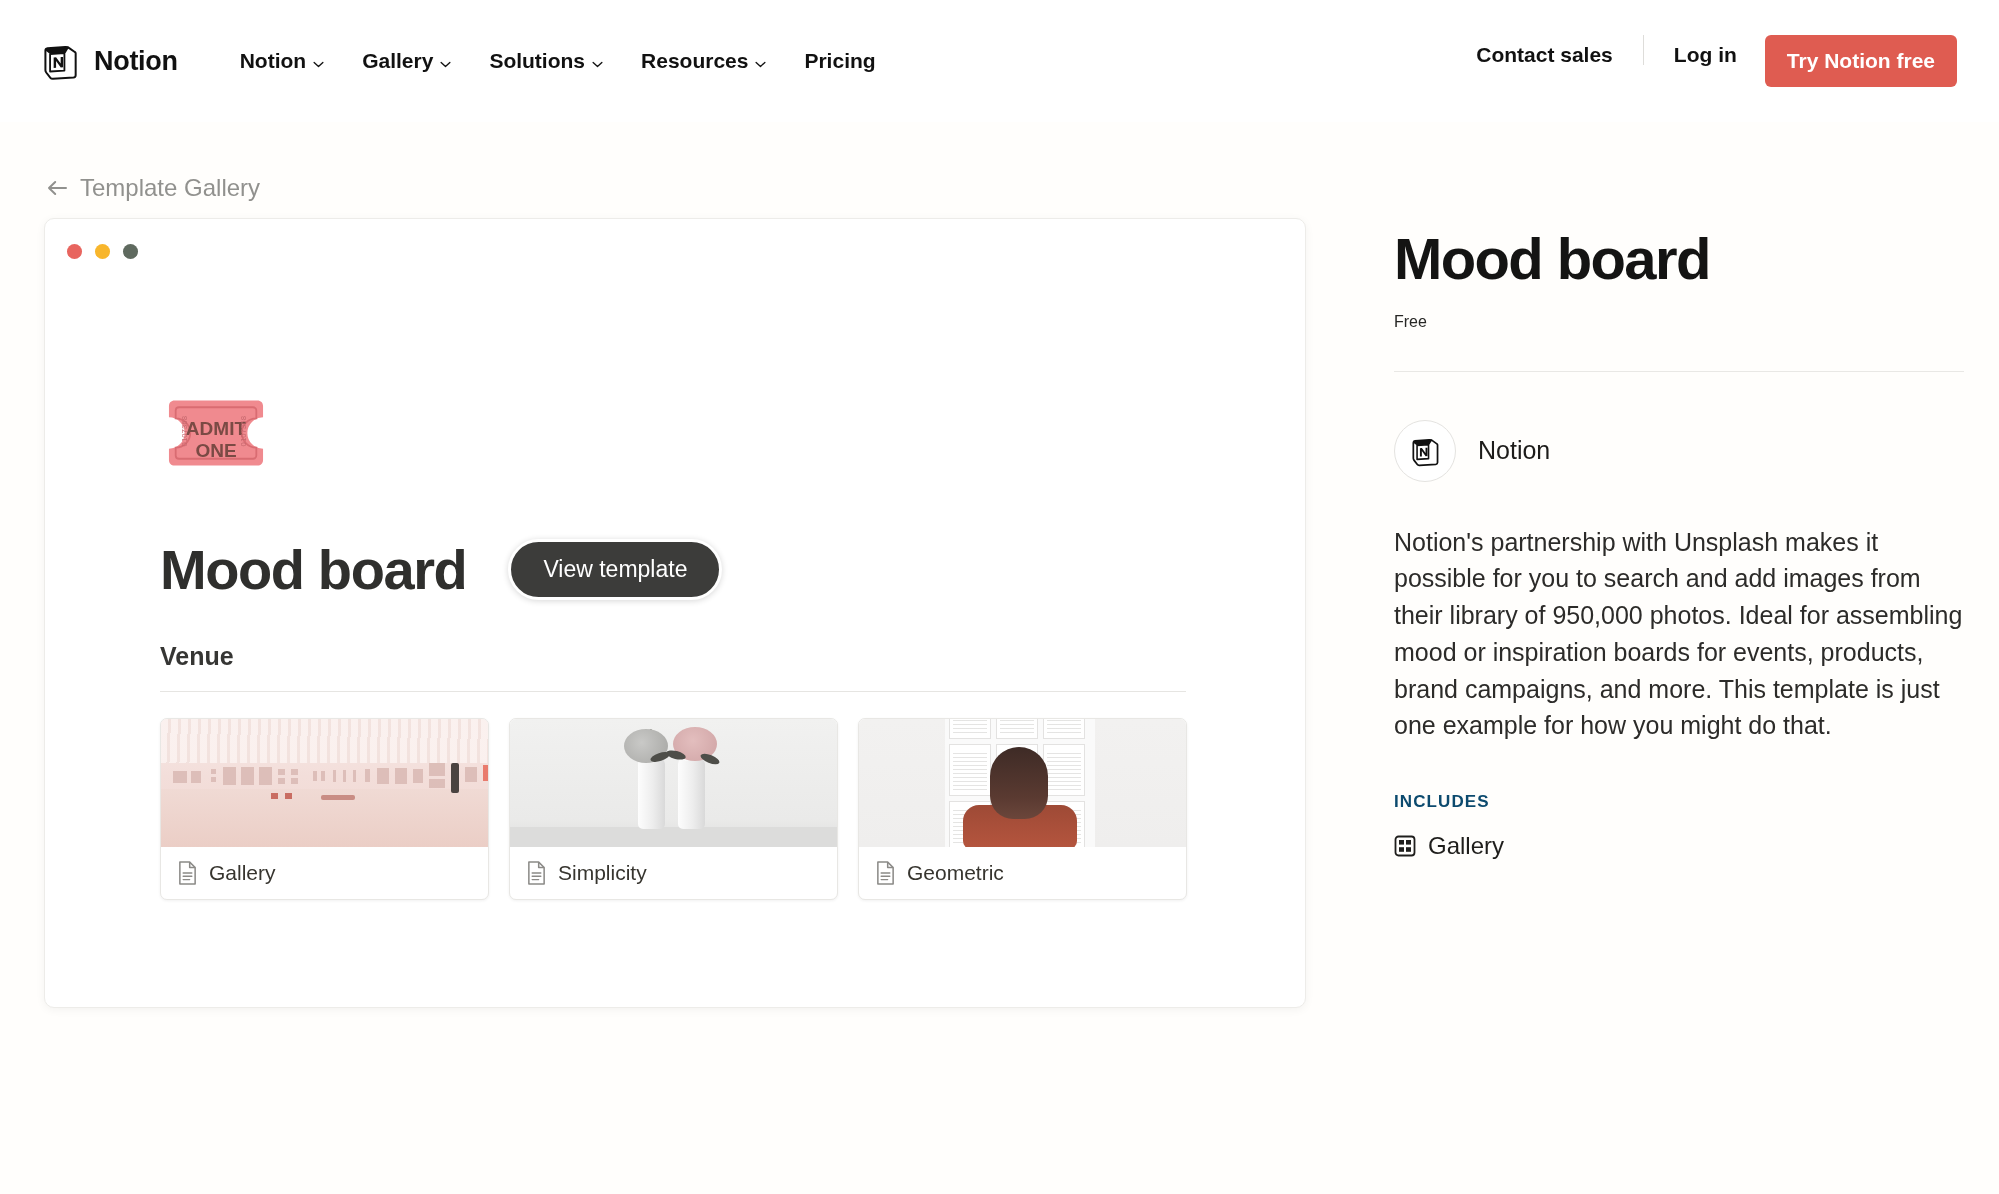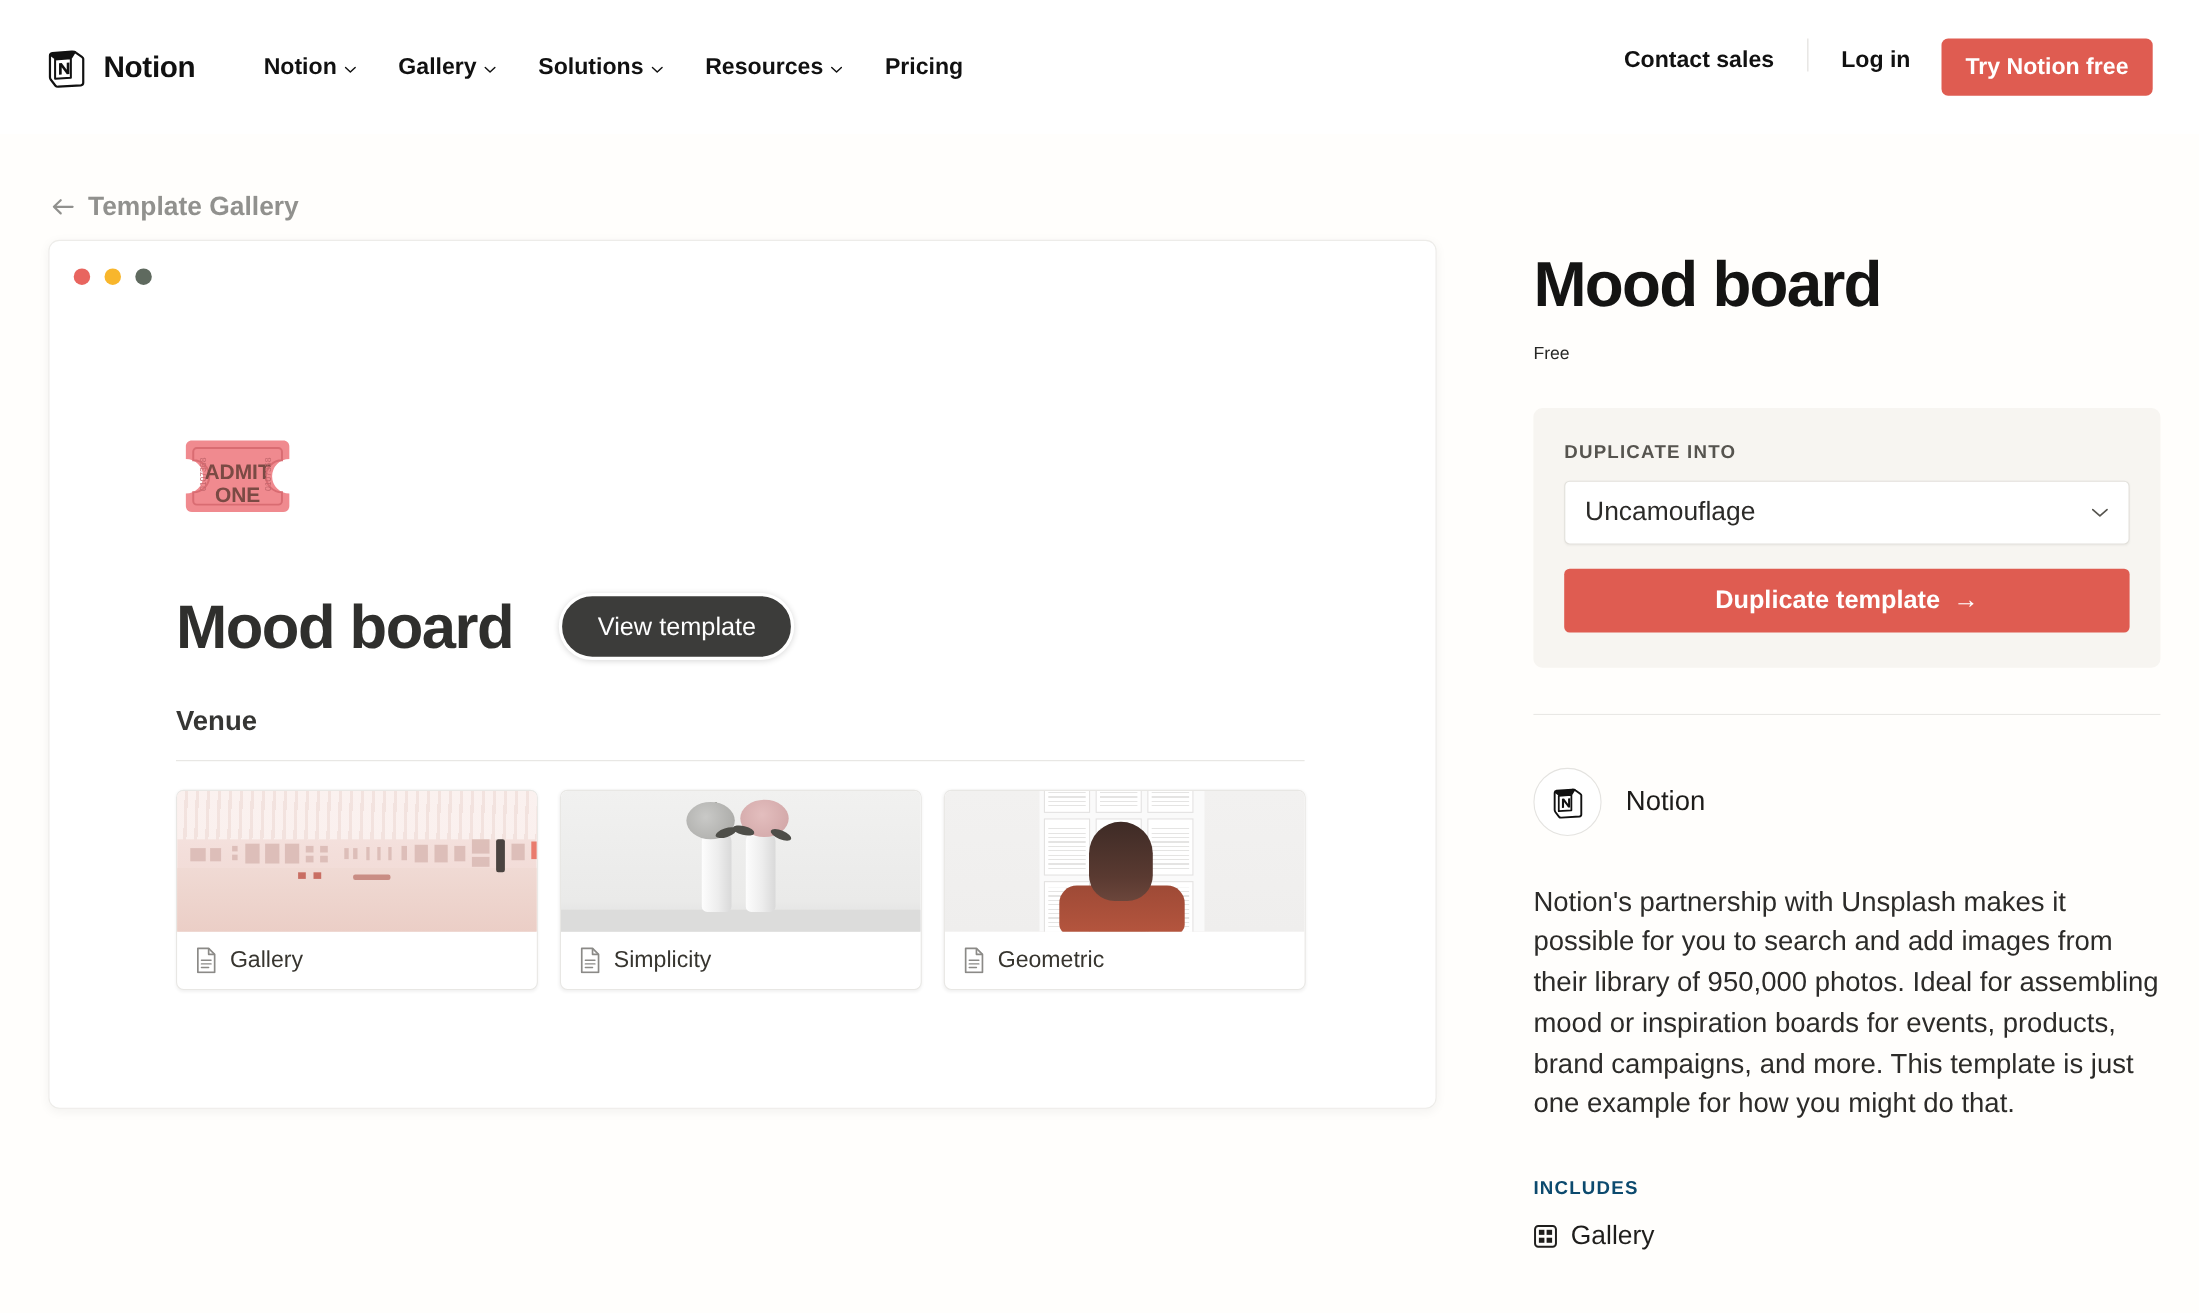--- a/index.html
+++ b/index.html
@@ -95,21 +95,21 @@
   
   .breadcrumb-row {
     padding: 52px 0 0 46px;
     height: 96px;
   }
   .breadcrumb {
     display: inline-flex;
     align-items: center;
     gap: 12px;
     font-size: 24px;
-    font-weight: 700;
+    font-weight: 400;
     color: #91918E;
     cursor: pointer;
   }
   .arrow-left { width: 22px; height: 18px; display: block; }
 
   
   .content {
     display: flex;
     padding: 0 46px 0 44px;
     gap: 88px;
@@ -628,37 +628,20 @@
 
       </div>
     </div>
   </section>
 
   <aside class="side-panel">
 
     <h1 class="tpl-title">Mood board</h1>
     <div class="tpl-price">Free</div>
 
-    <div class="dup-panel">
-      <div class="dup-label">DUPLICATE INTO</div>
-
-      <div class="dup-select">
-        <span class="dup-select-value">Uncamouflage</span>
-        <span>
-          <svg class="dup-chev" viewBox="0 0 16 10">
-              <path d="M1.5 2.2 8 8l6.5-5.8" fill="none" stroke="#56544F" stroke-width="1.5" stroke-linecap="round" stroke-linejoin="round"></path>
-            </svg>
-        </span>
-      </div>
-
-      <button class="dup-btn">
-        <span>Duplicate template</span>
-        <span class="arrow-right-glyph">→</span>
-      </button>
-    </div>
 
     <div class="hrule"></div>
 
     <div class="author-row">
       <span class="avatar">
         <span>
           <svg viewBox="0 0 48 48" xmlns="http://www.w3.org/2000/svg">
             <path d="M9 8.8 30.2 7.2c2.6-.2 3.3.1 4.9 1.3l6.2 4.4c1.1.8 1.5 1 1.5 1.9v26.4c0 1.6-.6 2.5-2.6 2.7l-24.6 1.5c-1.6.1-2.3-.1-3.1-1.1l-4.8-6.2C6.8 36.8 6.5 35.9 6.5 35V11.5C6.5 10.2 7.1 9.1 9 8.8z" fill="#fff" stroke="#111" stroke-width="2.6" stroke-linejoin="round"></path>
             <path d="M30.2 7.2 9 8.8c-1.9.3-2.5 1.4-2.5 2.7l5.6 4.2 18.6-1.3 4.4-7.2c-1.3-.7-2.1-.3-4.9 0z" fill="#111"></path>
             <path d="M12.1 15.7v20.9l17.2-1.1V14.4z" fill="#fff" stroke="#111" stroke-width="2.4" stroke-linejoin="round"></path>

